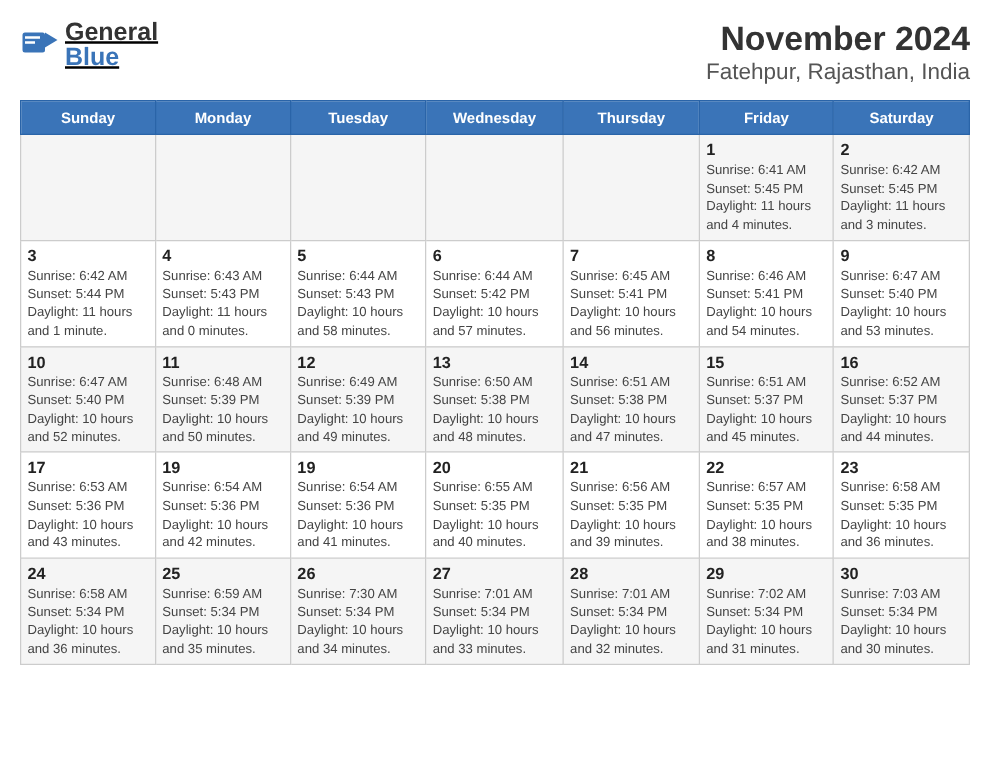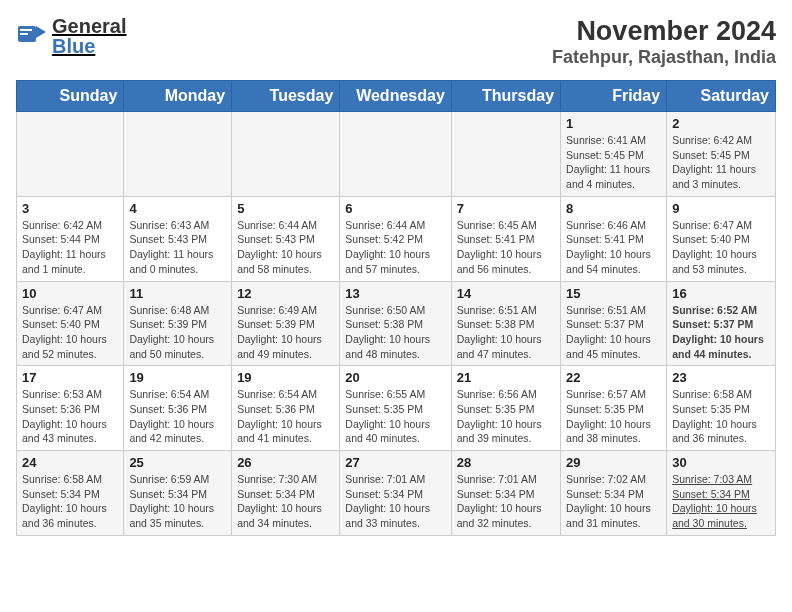--- a/index.html
+++ b/index.html
@@ -25,33 +25,32 @@
       text-align: right;
     }
     .month-title {
       font-size: 27px;
       font-weight: bold;
       color: #333;
     }
     .location-title {
       font-size: 18px;
       color: #555;
-      font-weight: bold;
     }
     table {
       width: 100%;
       border-collapse: collapse;
       font-size: 11px;
     }
     thead tr th {
       background-color: #3a74b8;
       color: #fff;
-      text-align: right;
+      text-align: center;
       padding: 6px 6px;
-      font-size: 16px;
+      font-size: 12px;
       font-weight: bold;
       border: 1px solid #2a64a8;
     }
     tbody tr td {
       border: 1px solid #ccc;
       vertical-align: top;
       padding: 4px 5px;
       height: 80px;
       width: 113px;
     }
@@ -237,21 +236,21 @@
         </td>
         <td>
           <div class="day-num">15</div>
           <div class="day-info" style="white-space: pre-line;">Sunrise: 6:51 AM
 Sunset: 5:37 PM
 Daylight: 10 hours
 and 45 minutes.</div>
         </td>
         <td>
           <div class="day-num">16</div>
-          <div class="day-info" style="white-space: pre-line; font-weight: bold;">Sunrise: 6:52 AM
+          <div class="day-info" style="white-space: pre-line;">Sunrise: 6:52 AM
 Sunset: 5:37 PM
 Daylight: 10 hours
 and 44 minutes.</div>
         </td>
       </tr>
       <tr>
         <td>
           <div class="day-num">17</div>
           <div class="day-info" style="white-space: pre-line;">Sunrise: 6:53 AM
 Sunset: 5:36 PM
@@ -339,20 +338,20 @@
         </td>
         <td>
           <div class="day-num">29</div>
           <div class="day-info" style="white-space: pre-line;">Sunrise: 7:02 AM
 Sunset: 5:34 PM
 Daylight: 10 hours
 and 31 minutes.</div>
         </td>
         <td>
           <div class="day-num">30</div>
-          <div class="day-info" style="white-space: pre-line; text-decoration: underline;">Sunrise: 7:03 AM
+          <div class="day-info" style="white-space: pre-line;">Sunrise: 7:03 AM
 Sunset: 5:34 PM
 Daylight: 10 hours
 and 30 minutes.</div>
         </td>
       </tr>
     </tbody>
 </table>
 
 </body></html>

